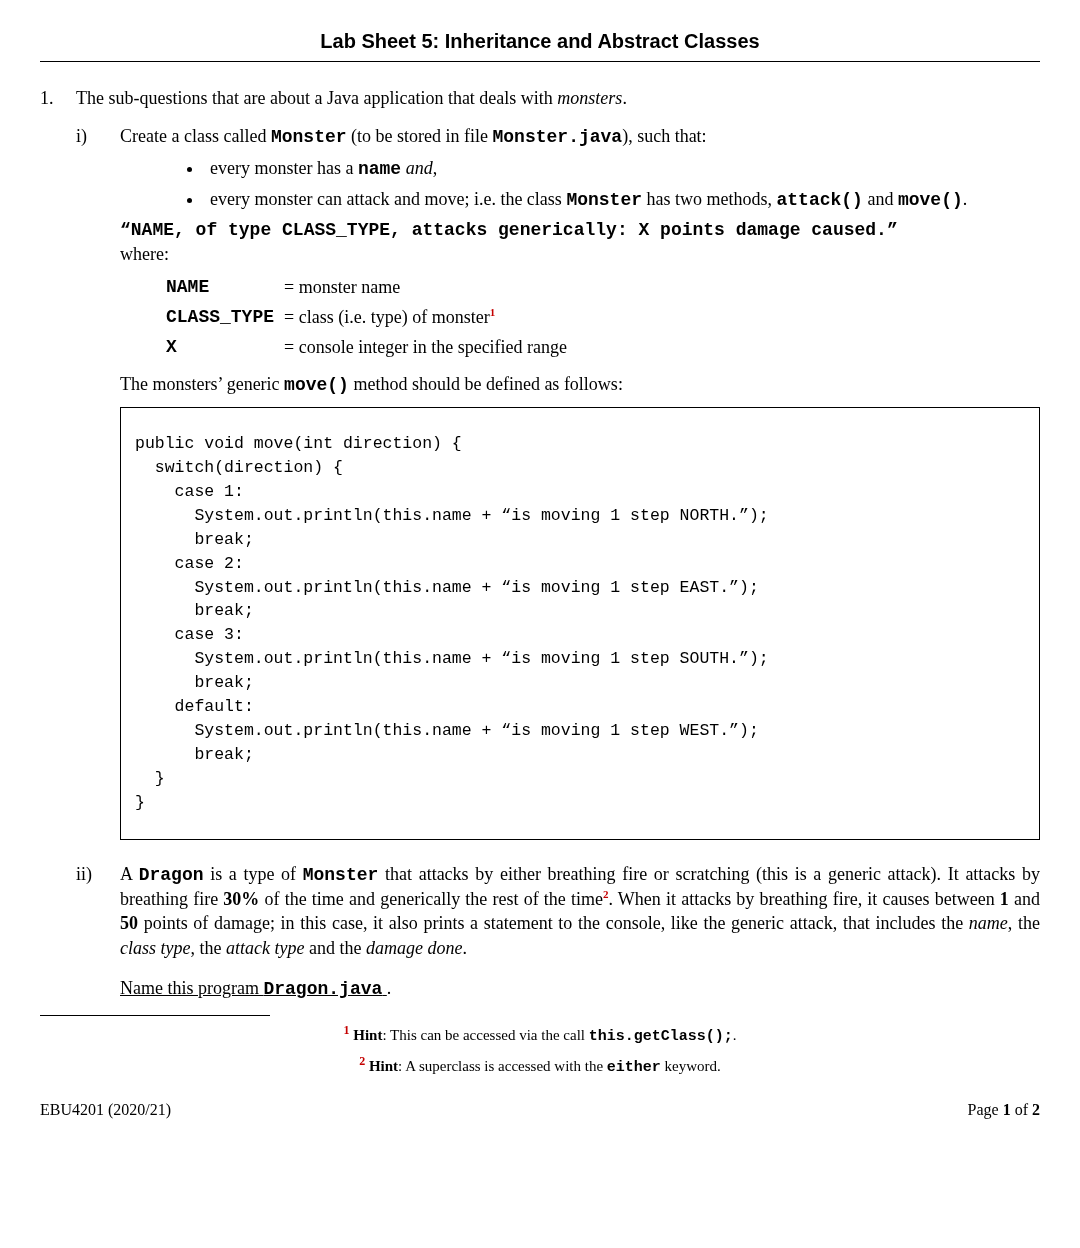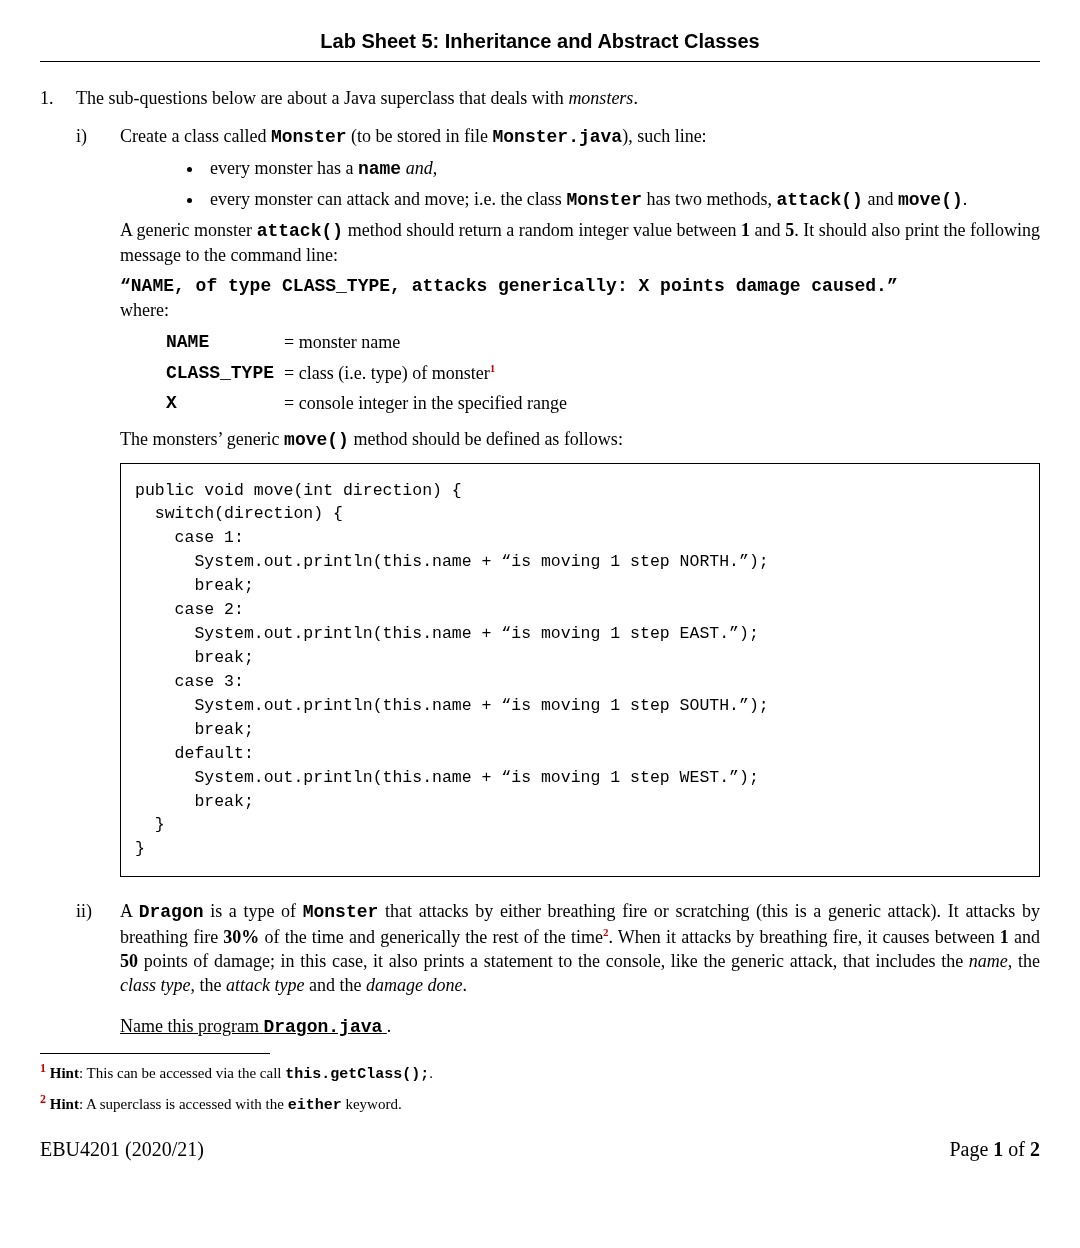--- a/index.html
+++ b/index.html
@@ -48,77 +48,75 @@
     font-family: "Courier New", Courier, monospace;
     font-weight: bold;
   }
   .where-table {
     margin: 4px 0 8px 40px;
   }
   .where-table td { vertical-align: top; padding: 2px 4px; }
   .where-table .lab { font-family: "Courier New", Courier, monospace; font-weight: bold; white-space: nowrap; }
   .codebox {
     border: 1px solid #000;
-    padding: 15px 14px;
+    padding: 24px 14px;
     font-family: "Courier New", Courier, monospace;
     font-size: 16.5px;
     line-height: 1.45;
     white-space: pre;
     margin: 10px 0 16px 0;
   }
   .fn-sep {
     border: none;
     border-top: 1px solid #000;
     width: 230px;
     margin: 14px 0 6px 0;
   }
   .footnote {
     font-size: 15px;
     margin: 6px 0;
+    text-align: center;
   }
   .fn-mark { color: #c40000; font-size: 12px; vertical-align: super; font-weight: bold; }
   .fn-mark-inline { color: #c40000; font-size: 11px; vertical-align: super; font-weight: bold; }
   .footer {
     display: flex;
     justify-content: space-between;
-    font-size: 20px;
+    font-size: 16px;
     margin-top: 20px;
   }
   .underline { text-decoration: underline; }
 </style>
 </head>
 <body>
 
 <div class="title">Lab Sheet 5: Inheritance and Abstract Classes</div>
 <hr class="top">
 
 <div class="q1">
   <div class="num">1.</div>
   <div>
-    <span>The sub-questions below are about a Java superclass that deals with </span><span class="italic">monsters</span><span>.</span>
+    <span>The sub-questions that are about a Java application that deals with </span><span class="italic">monsters</span><span>.</span>
   </div>
 </div>
 
 <div class="sub">
   <div class="roman">i)</div>
   <div class="body">
     <div>
-      <span>Create a class called </span><span class="mono bold">Monster</span><span> (to be stored in file </span><span class="mono bold">Monster.java</span><span>), such line:</span>
+      <span>Create a class called </span><span class="mono bold">Monster</span><span> (to be stored in file </span><span class="mono bold">Monster.java</span><span>), such that:</span>
     </div>
     <ul class="bullets">
       <li>
         <span>every monster has a </span><span class="mono bold">name</span><span class="italic"> and</span><span>,</span>
       </li>
       <li>
         <span>every monster can attack and move; i.e. the class </span><span class="mono bold">Monster</span><span> has two methods, </span><span class="mono bold">attack()</span><span> and </span><span class="mono bold">move()</span><span>.</span>
       </li>
     </ul>
-    <div class="just">
-      <span>A generic monster </span><span class="mono bold">attack()</span><span> method should return a random integer value between </span><span class="bold">1</span><span> and </span><span class="bold">5</span><span>. It should also print the following message to the command line:</span>
-    </div>
     <div class="attack-msg">“NAME, of type CLASS_TYPE, attacks generically: X points damage caused.”</div>
     <div>where:</div>
     <table class="where-table">
       <tbody>
           <tr>
         <td class="lab">NAME</td>
         <td><span>= monster name</span></td>
       </tr>
       <tr>
         <td class="lab">CLASS_TYPE</td>

